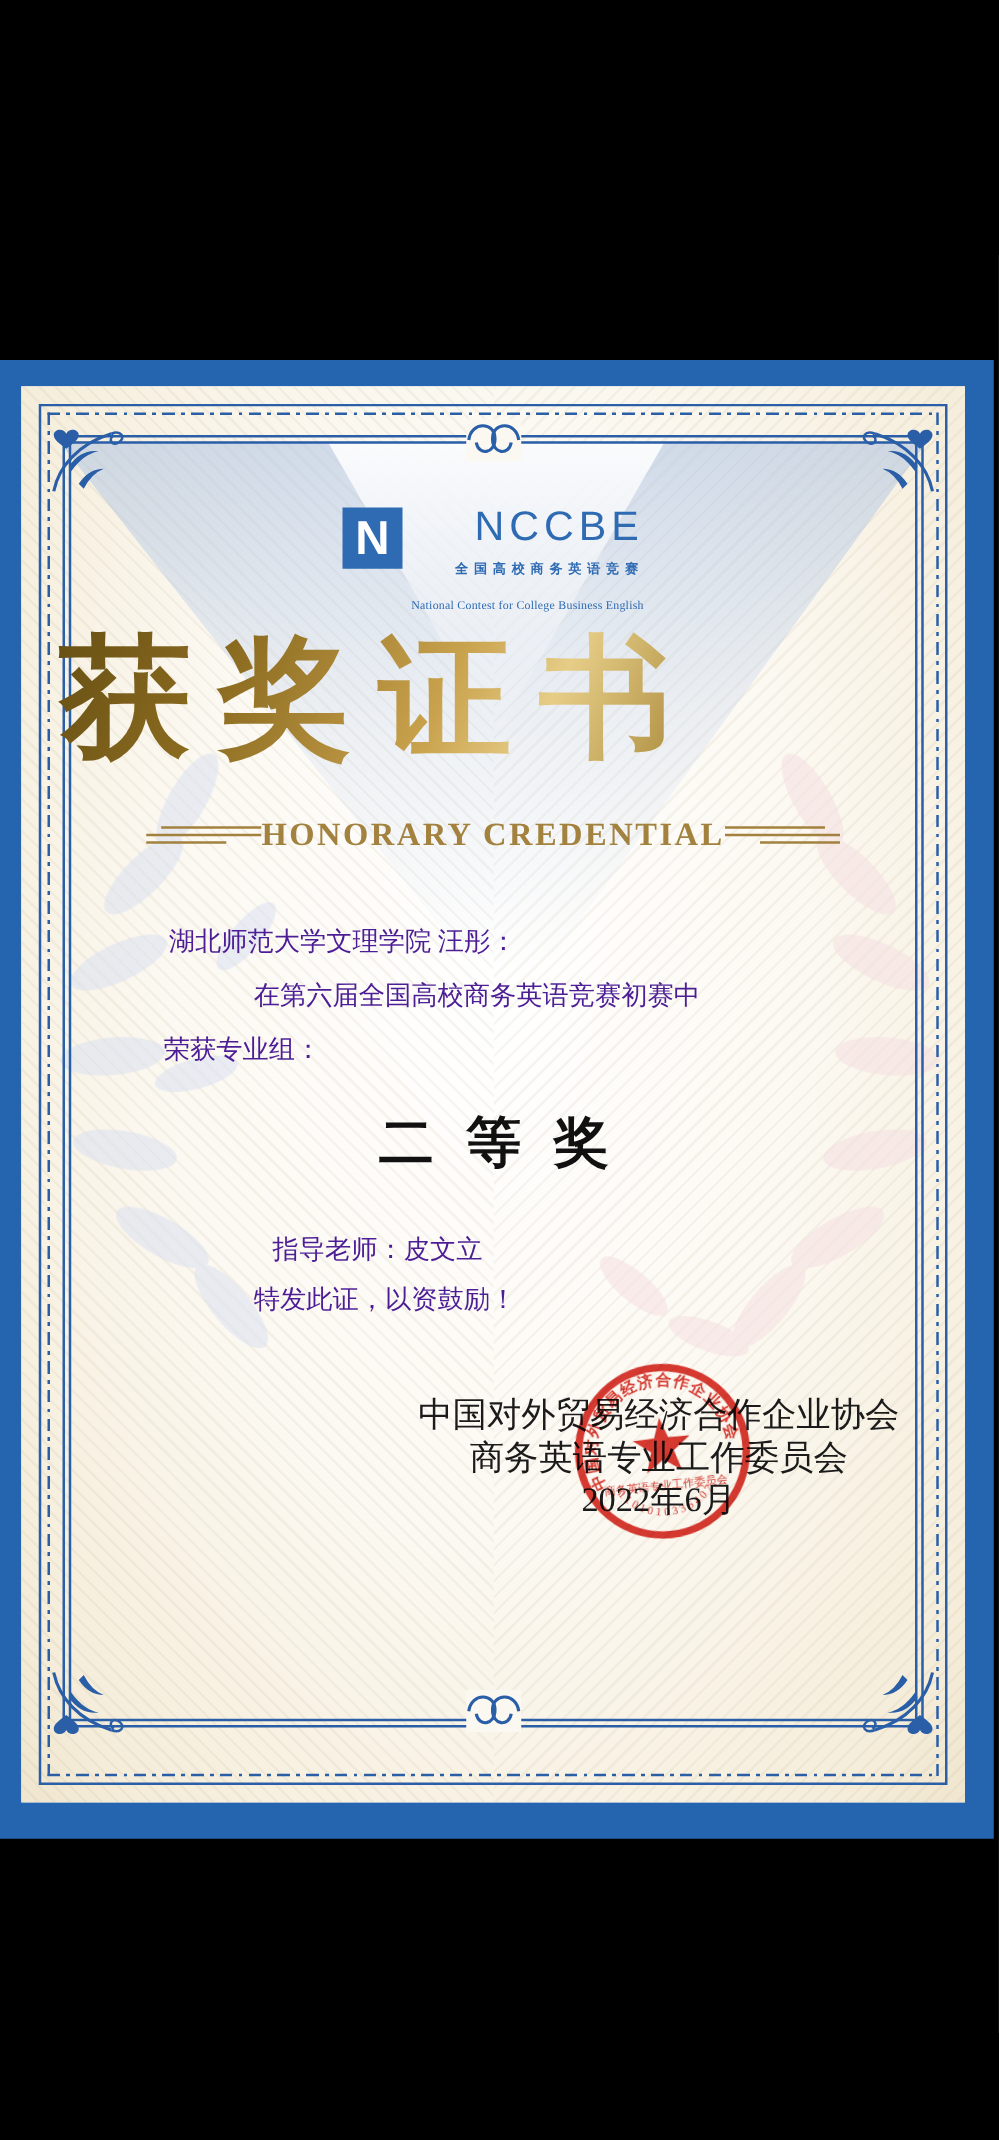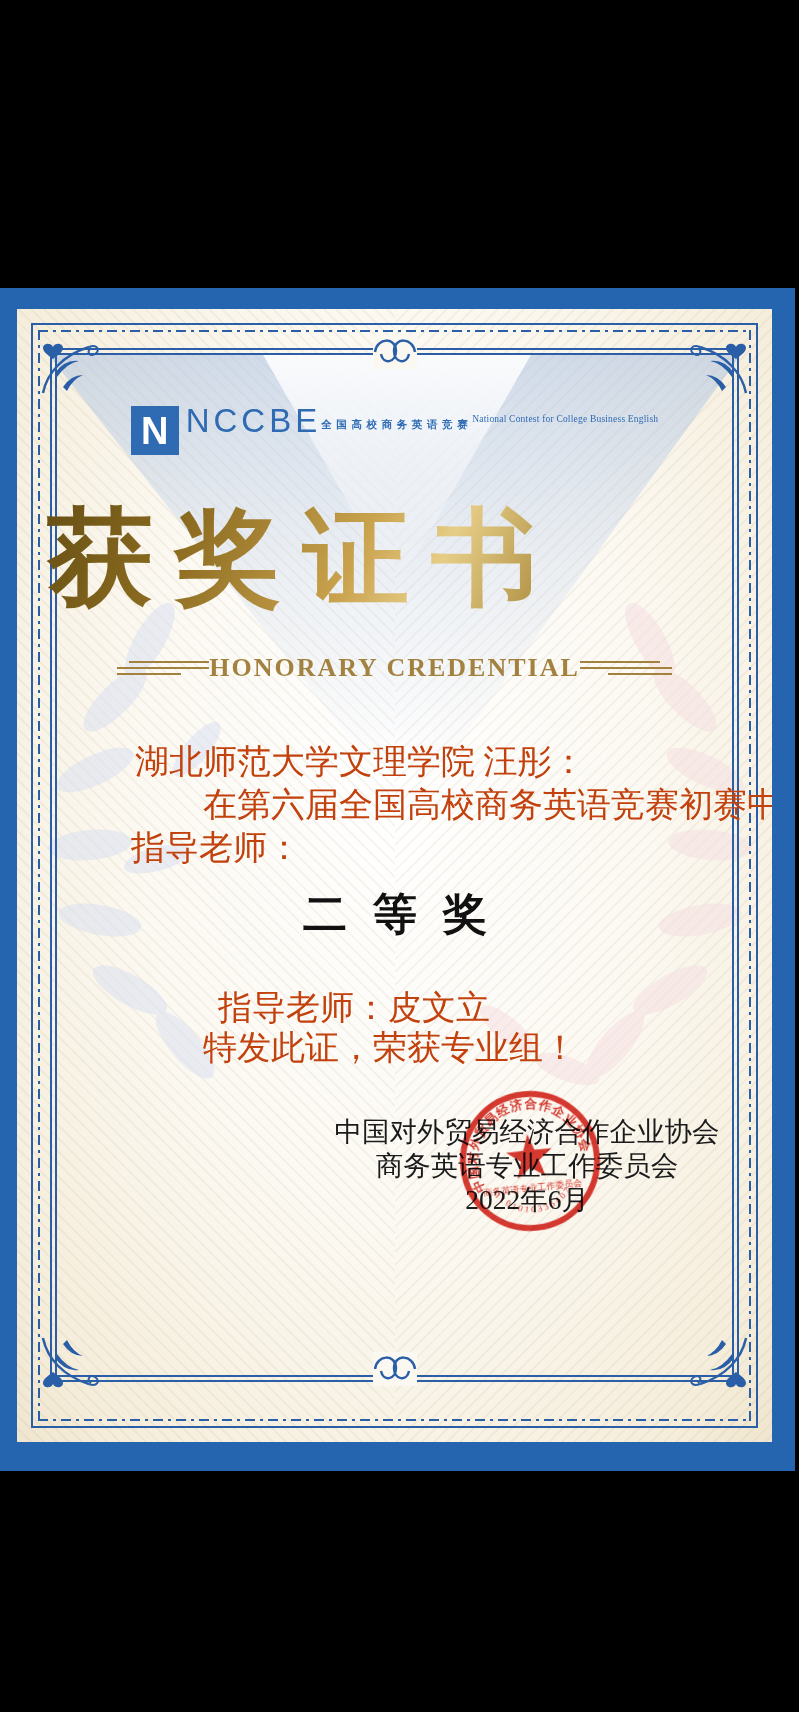--- a/index.html
+++ b/index.html
@@ -37,42 +37,42 @@
   .corner{position:absolute;width:64px;height:64px;}
   .c-tl{left:20px;top:26px;} .c-tr{right:20px;top:26px;transform:scaleX(-1);}
   .c-bl{left:20px;bottom:46px;transform:scaleY(-1);} .c-br{right:20px;bottom:46px;transform:scale(-1,-1);}
   .knot{position:absolute;width:96px;height:34px;left:330px;}
   .knot-top{top:26px;} .knot-bottom{top:1043px;}
 
   
   .logo{position:absolute;left:0;right:0;top:97px;display:flex;justify-content:center;align-items:flex-start;gap:7px;}
   .n-box{width:48px;height:49px;background:#2e6bb3;color:#fff;display:flex;align-items:center;justify-content:center;
     font-family:"Liberation Sans","DejaVu Sans",sans-serif;font-weight:700;font-size:38px;line-height:1;}
-  .logo-col{display:flex;align-items:flex-start;}
+  .logo-col{display:flex;flex-direction:column;align-items:flex-end;}
   .logo-name{font-family:"Liberation Sans","DejaVu Sans",sans-serif;color:#2e6bb3;font-size:33px;line-height:30px;
     letter-spacing:4px;font-weight:500;}
   .logo-cn{color:#2e6bb3;font-size:10.5px;letter-spacing:4.6px;font-weight:700;margin-top:12px;white-space:nowrap;}
-  .logo-en{color:#2e6bb3;font-size:9.5px;letter-spacing:0.2px;margin-top:8px;white-space:nowrap;}
+  .logo-en{color:#2e6bb3;font-size:9.5px;letter-spacing:0.2px;margin-top:18px;white-space:nowrap;}
 
   
   .title{position:absolute;left:0;right:0;top:185px;font-weight:700;
     font-size:106px;line-height:1.22;letter-spacing:22px;padding-left:30px;color:#a8862f;}
   @supports (-webkit-background-clip:text){
     .title{background:linear-gradient(115deg,#5f4a12 0%,#8a6a1f 22%,#c9a24d 45%,#e6cd87 56%,#957322 78%,#c3a153 100%);
       -webkit-background-clip:text;background-clip:text;color:transparent;}
   }
   .subtitle-row{position:absolute;left:0;right:0;top:344px;display:flex;justify-content:center;align-items:center;}
   .subtitle{color:#a2823e;font-size:26px;font-weight:700;letter-spacing:2px;white-space:nowrap;}
   .sub-lines{display:flex;flex-direction:column;gap:4px;width:92px;}
   .sub-lines div{height:2px;background:#a2823e;}
   .sub-lines .s1{width:80px;align-self:flex-end;} .sub-lines .s2{width:92px;} .sub-lines .s3{width:64px;}
   .sub-lines.right .s1{align-self:flex-start;} .sub-lines.right .s3{align-self:flex-end;}
 
   
-  .bodyline{position:absolute;color:#c2410c;font-size:34px;white-space:nowrap;}
+  .bodyline{position:absolute;color:#4c1d95;font-size:21px;white-space:nowrap;}
   .l-recipient{left:118px;top:430px;}
   .l-event{left:186px;top:473px;text-align:center;}
   .l-intro{left:114px;top:516px;}
   .award{position:absolute;left:0;right:0;top:576px;text-align:center;color:#111;
     font-size:44px;font-weight:700;letter-spacing:26px;padding-left:27px;}
   .l-teacher{left:186px;top:676px;margin-left:15px;}
   .l-closing{left:186px;top:716px;}
 
   
   .issuer{position:absolute;left:250px;width:520px;top:806px;text-align:center;color:#1b1b1b;
@@ -228,24 +228,24 @@
       <div class="subtitle">HONORARY CREDENTIAL</div>
       <div class="sub-lines right">
         <div class="s1"></div>
           <div class="s2"></div>
           <div class="s3"></div>
       </div>
     </div>
 
     <div class="bodyline l-recipient">湖北师范大学文理学院 汪彤：</div>
     <div class="bodyline l-event">在第六届全国高校商务英语竞赛初赛中</div>
-    <div class="bodyline l-intro">指导老师：</div>
+    <div class="bodyline l-intro">荣获专业组：</div>
     <div class="award">二等奖</div>
     <div class="bodyline l-teacher">指导老师：皮文立</div>
-    <div class="bodyline l-closing">特发此证，荣获专业组！</div>
+    <div class="bodyline l-closing">特发此证，以资鼓励！</div>
 
     <div class="issuer">
       <div>中国对外贸易经济合作企业协会</div>
       <div>商务英语专业工作委员会</div>
       <div>2022年6月</div>
     </div>
 
     <svg class="seal" viewBox="0 0 152 152">
       <defs>
         <path id="sealTopArc" d="M 31,104 A 53,53 0 1 1 121,104" fill="none"></path>

